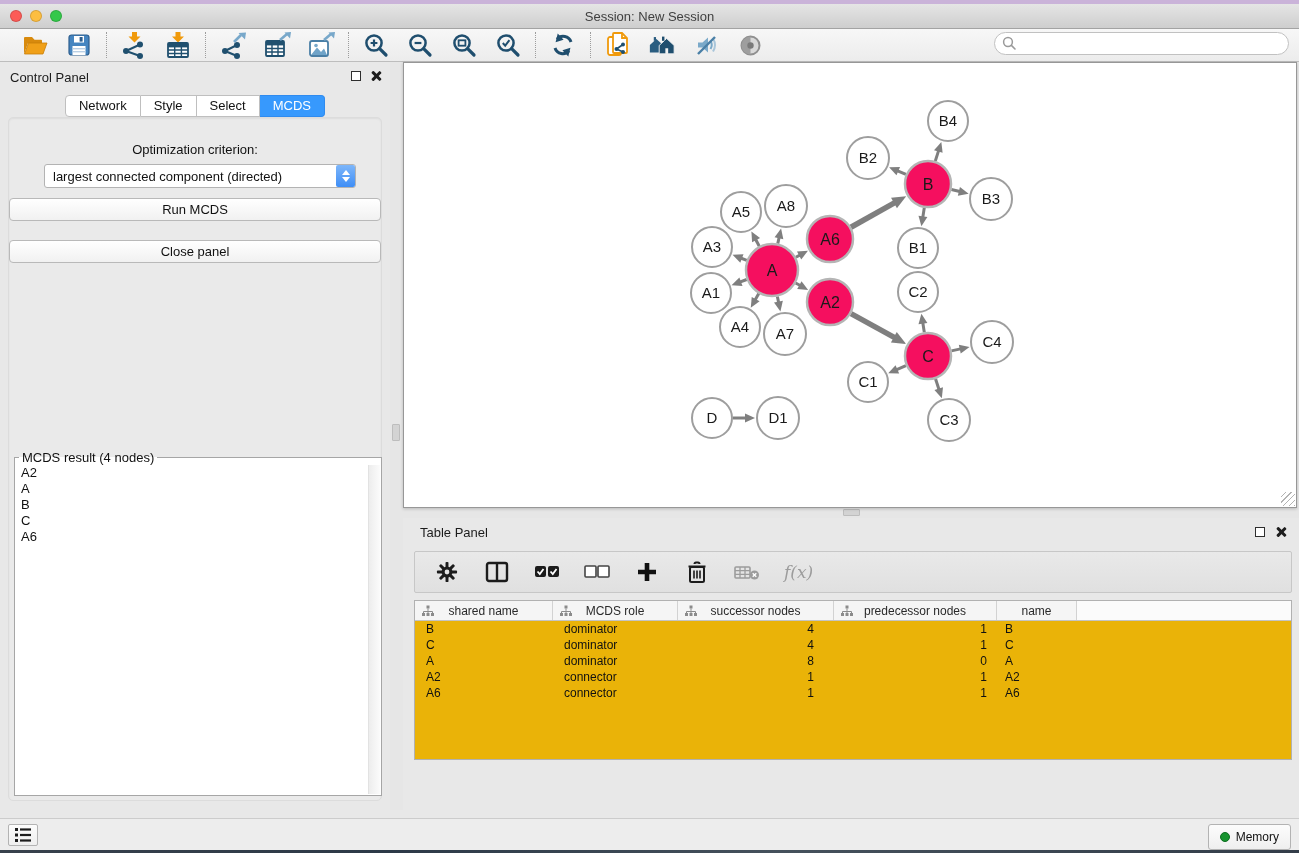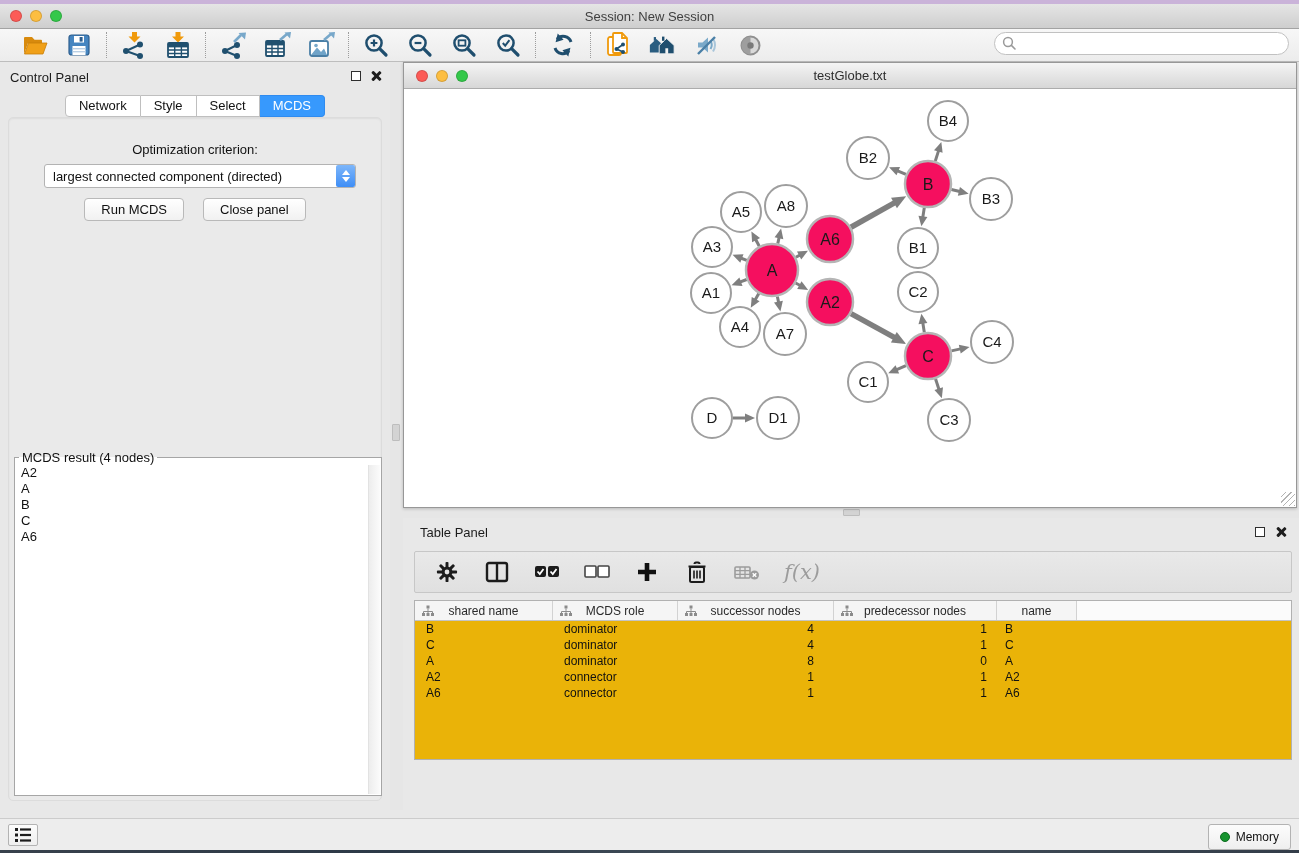--- a/index.html
+++ b/index.html
@@ -51,21 +51,21 @@
     box-shadow: inset 0 1px 2px rgba(0,0,0,.06); }
   .opt-label { position:absolute; left:0; top:24px; width:100%; text-align:center; font-size:13px; color:#111; }
   .selectbox { position:absolute; left:35px; top:46px; width:312px; height:24px; background:#fff;
     border:1px solid #b3b3b3; border-radius:3px; display:flex; align-items:center; }
   .selectbox .val { flex:1; font-size:13px; padding-left:8px; color:#111; white-space:nowrap; }
   .stepper { width:19px; height:22px; margin-right:0px; border-radius:2px 2px 2px 2px;
     background:linear-gradient(#7db6fa,#3f8ef6); display:flex; flex-direction:column;
     align-items:center; justify-content:center; gap:2px; }
   .tri-up { width:0; height:0; border-left:4px solid transparent; border-right:4px solid transparent; border-bottom:5px solid #fff; }
   .tri-down { width:0; height:0; border-left:4px solid transparent; border-right:4px solid transparent; border-top:5px solid #fff; }
-  .btn-row { position:absolute; left:0; top:80px; width:100%; display:flex; justify-content:center; gap:19px; }
+  .btn-row { position:absolute; left:0; top:80px; width:100%; display:flex; justify-content:center; gap:19px;flex-direction:column; }
   .pbtn { height:23px; padding:0 16px; font-size:13px; background:linear-gradient(#ffffff,#f1f1f1);
     border:1px solid #b9b9b9; border-radius:4px; color:#111; font-family:inherit; }
   .mcds-fieldset { position:absolute; left:14px; top:388px; width:368px; height:346px;
     border:1px solid #a6a6a6; background:#fff; padding:0; }
   .mcds-fieldset legend { font-size:13px; color:#111; margin-left:4px; padding:0 3px; }
   .result-list { position:absolute; left:1px; top:0px; right:13px; bottom:1px; overflow:hidden; }
   .result-list div { font-size:13px; line-height:16px; padding-left:5px; color:#111; }
   .vscroll-track { position:absolute; right:1px; top:0px; bottom:1px; width:12px;
     background:linear-gradient(to right,#ededed,#fbfbfb); border-left:1px solid #e2e2e2; }
   
@@ -86,21 +86,21 @@
   .resize-grip { position:absolute; right:1px; bottom:1px; width:14px; height:14px;
     background:repeating-linear-gradient(135deg, transparent 0 3px, #b3b3b3 3px 4px); }
   
   .table-panel { position:absolute; left:403px; top:518px; width:896px; height:294px; background:#e8e8e8; }
   .tp-head { position:absolute; left:17px; top:7px; font-size:13px; color:#1c1c1c; }
   .tp-btns { position:absolute; right:12px; top:8px; display:flex; gap:11px; align-items:center; }
   .tp-toolbar { position:absolute; left:11px; top:33px; width:878px; height:42px;
     background:linear-gradient(#e9e9e9,#e0e0e0); border:1px solid #c7c7c7; border-radius:2px;
     display:flex; align-items:center; gap:24px; padding-left:19px; }
   .tp-toolbar .tbtn{ width:26px; height:26px; }
-  .fx { font-family:"DejaVu Serif", serif; font-style:italic; font-size:21px; color:#9c9c9c; }
+  .fx { font-family:"DejaVu Serif", serif; font-style:italic; font-size:17px; color:#9c9c9c; }
   .data-table { position:absolute; left:11px; top:82px; width:878px; height:160px;
     background:#eab308; border:1px solid #b1b1b1; overflow:hidden; }
   .thead { display:flex; height:20px; background:#f5f5f5; border-bottom:1px solid #c4c4c4; }
   .th { position:relative; display:flex; align-items:center; justify-content:center;
     font-size:12px; color:#2a2a2a; border-right:1px solid #d2d2d2; }
   .th .tree-ic { position:absolute; left:7px; top:4px; }
   .th.filler { flex:1; border-right:none; background:#fbfbfb; }
   .trow { display:flex; height:16px; align-items:center; }
   .td { font-size:12px; color:#111; white-space:nowrap; overflow:hidden; }
   .td.c0 { padding-left:11px; } .td.c1 { padding-left:11px; }
@@ -332,28 +332,20 @@
 </div>
 
 <div class="div-v">
     <span class="handle"></span>
   </div>
 <div class="div-h">
     <span class="handle"></span>
   </div>
 
 <div class="net-window">
-  <div class="net-titlebar">
-    <div class="lights">
-      <span class="light red"></span>
-      <span class="light yellow"></span>
-      <span class="light green"></span>
-    </div>
-    <div class="title">testGlobe.txt</div>
-  </div>
   <div class="net-canvas">
     <svg id="graph-svg" width="892" height="419">
         <line x1="355.2728136779451" y1="157.1878449458328" x2="351.1413181356166" y2="149.45795006018577" stroke="#7F7F7F" stroke-width="3"></line>
         <polygon points="347.3702999661188,142.4024967108029 356.05276518701885,149.100615677189 348.11538016896316,153.34301111787397" fill="#7F7F7F"></polygon>
         <line x1="373.7698157277467" y1="154.62369953030094" x2="375.3753967570316" y2="147.2839005392841" stroke="#7F7F7F" stroke-width="3"></line>
         <polygon points="377.08497178747507,139.46870040011402 379.3440530777039,150.19933652870108 370.55195292113757,148.27606461945217" fill="#7F7F7F"></polygon>
         <line x1="342.78885483284466" y1="171.33572768592379" x2="336.0123835190615" y2="168.73808034897357" stroke="#7F7F7F" stroke-width="3"></line>
         <polygon points="328.5424145806451,165.87459225591394 339.4905878060116,165.25209484437923 336.2691637013195,173.6558099000977" fill="#7F7F7F"></polygon>
         <line x1="342.73617326736763" y1="190.52570516148435" x2="335.0709185918137" y2="193.4158831539063" stroke="#7F7F7F" stroke-width="3"></line>
         <polygon points="327.5853403006634,196.23831431286462 335.35469563768726,188.49963757539464 338.5299306915154,196.92091315293877" fill="#7F7F7F"></polygon>

